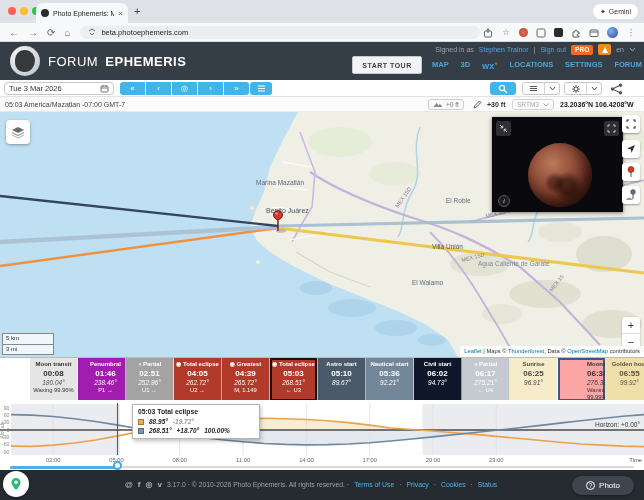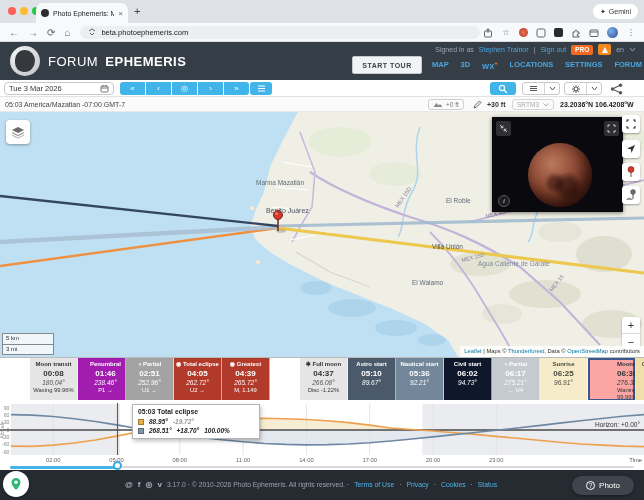--- a/index.html
+++ b/index.html
@@ -476,25 +476,25 @@
       <div class="tm">04:05</div>
       <div class="az">262.72°</div>
       <div class="ex">U2 →</div>
     </div>
     <div class="ev ev-red">
       <div class="nm"><span>◉</span> <span>Greatest</span></div>
       <div class="tm">04:39</div>
       <div class="az">265.72°</div>
       <div class="ex">M, 1.149</div>
     </div>
-    <div class="ev ev-white">
-      <div class="nm"><span>✱</span> <span>Full moon</span></div>
-      <div class="tm">04:37</div>
-      <div class="az">266.08°</div>
-      <div class="ex">Disc -1.22%</div>
+    <div class="ev ev-red ev-sel">
+      <div class="nm"><span>◉</span> <span>Total eclipse</span></div>
+      <div class="tm">05:03</div>
+      <div class="az">268.51°</div>
+      <div class="ex">← U3</div>
     </div>
     <div class="ev ev-astro">
       <div class="nm"><span>Astro start</span></div>
       <div class="tm">05:10</div>
       <div class="az">89.67°</div>
       <div class="ex"></div>
     </div>
     <div class="ev ev-naut">
       <div class="nm"><span>Nautical start</span></div>
       <div class="tm">05:36</div>

